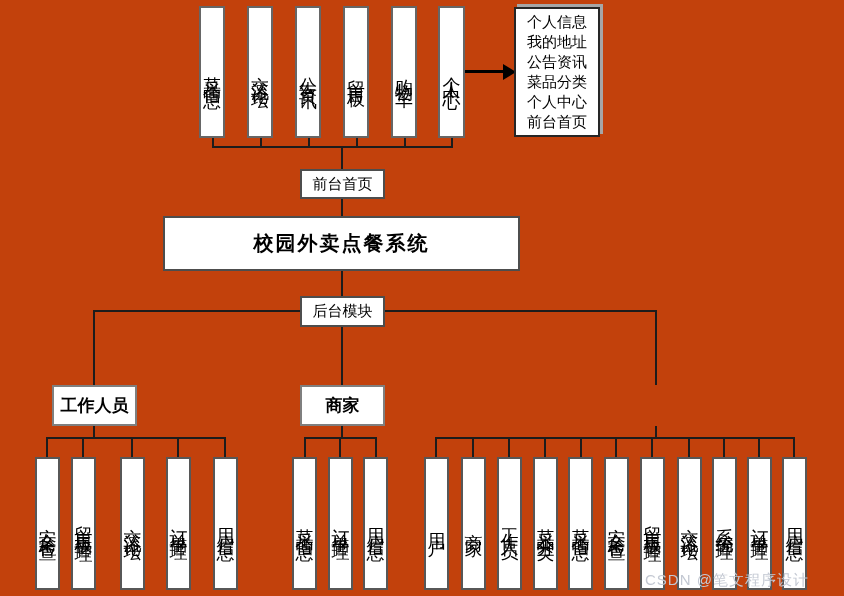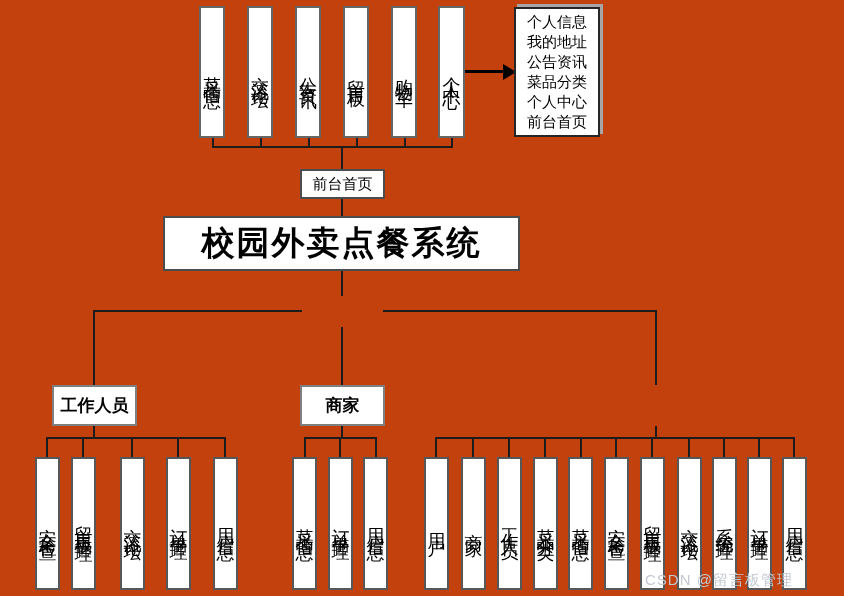--- a/index.html
+++ b/index.html
@@ -17,21 +17,21 @@
   .vbox{border:2px solid #666;}
   .vbox span{
     writing-mode:vertical-rl;text-orientation:upright;
     font-family:"Liberation Serif","DejaVu Serif",serif;
     font-size:18px;letter-spacing:5px;line-height:1;color:#000;white-space:nowrap;
   }
   .vbox.child{border-color:#575757;}
   
   .hbox{border:2px solid #4d4d4d;font-size:15px;}
   .branch{border:2px solid #7f7f7f;font-weight:bold;font-size:17px;}
-  .titlebox{border:2px solid #4d4d4d;font-size:33px;font-weight:600;letter-spacing:2px;}
+  .titlebox{border:2px solid #4d4d4d;font-size:20px;font-weight:600;letter-spacing:2px;}
   
   .menu{
     border:2px solid #262626;box-shadow:3px -3px 0 #a6a6a6;
     flex-direction:column;justify-content:center;font-size:15px;line-height:20px;text-align:center;
   }
   .menu div{white-space:nowrap;}
   
   .arrow-line{position:absolute;height:3px;background:#000;}
   .arrow-head{position:absolute;width:0;height:0;border-top:8px solid transparent;border-bottom:8px solid transparent;border-left:13px solid #000;}
   
@@ -117,20 +117,23 @@
     <div>个人中心</div>
     <div>前台首页</div>
   </div>
 
   <div class="box hbox" style="left:300px;top:169px;width:85px;height:30px">
       <span>前台首页</span>
     </div>
   <div class="box titlebox" style="left:163px;top:216px;width:357px;height:55px">
       <span>校园外卖点餐系统</span>
     </div>
+  <div class="box hbox" style="left:300px;top:296px;width:85px;height:31px">
+      <span>后台模块</span>
+    </div>
 
   <div class="box branch" style="left:52px;top:385px;width:85px;height:41px">
       <span>工作人员</span>
     </div>
   <div class="box branch" style="left:300px;top:385px;width:85px;height:41px">
       <span>商家</span>
     </div>
 
   <div class="box vbox child" style="left:35px;top:457px;width:25px;height:133px">
       <span>安全检查</span>
@@ -185,15 +188,15 @@
   <div class="box vbox child" style="left:712px;top:457px;width:25px;height:133px">
       <span>系统管理</span>
     </div>
   <div class="box vbox child" style="left:747px;top:457px;width:25px;height:133px">
       <span>订单管理</span>
     </div>
   <div class="box vbox child" style="left:782px;top:457px;width:25px;height:133px">
       <span>用户信息</span>
     </div>
 
-  <div class="watermark" style="left:645px;top:571px">CSDN @留言板管理</div>
+  <div class="watermark" style="left:645px;top:571px">CSDN @笔文程序设计</div>
 
 </div>
 
 </body></html>

